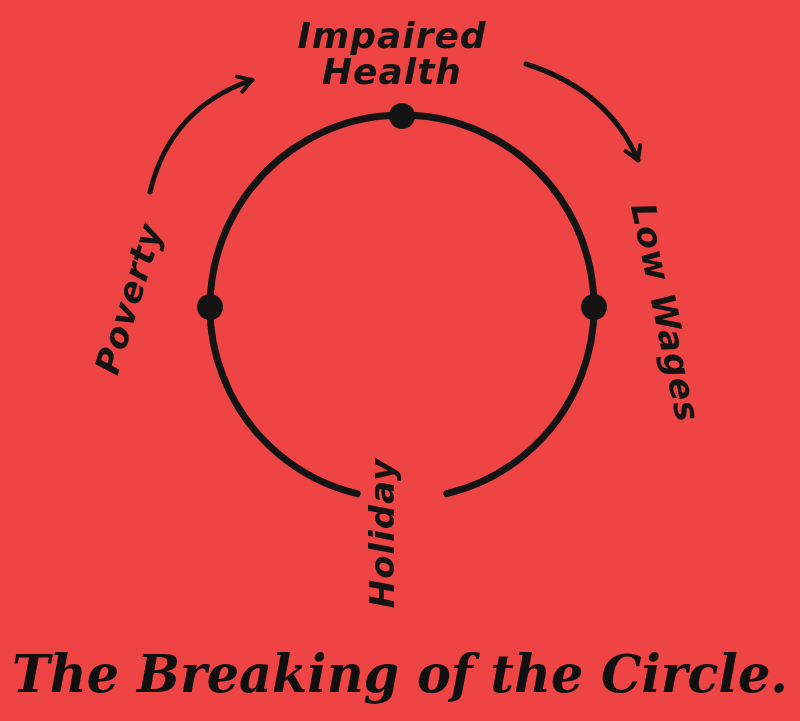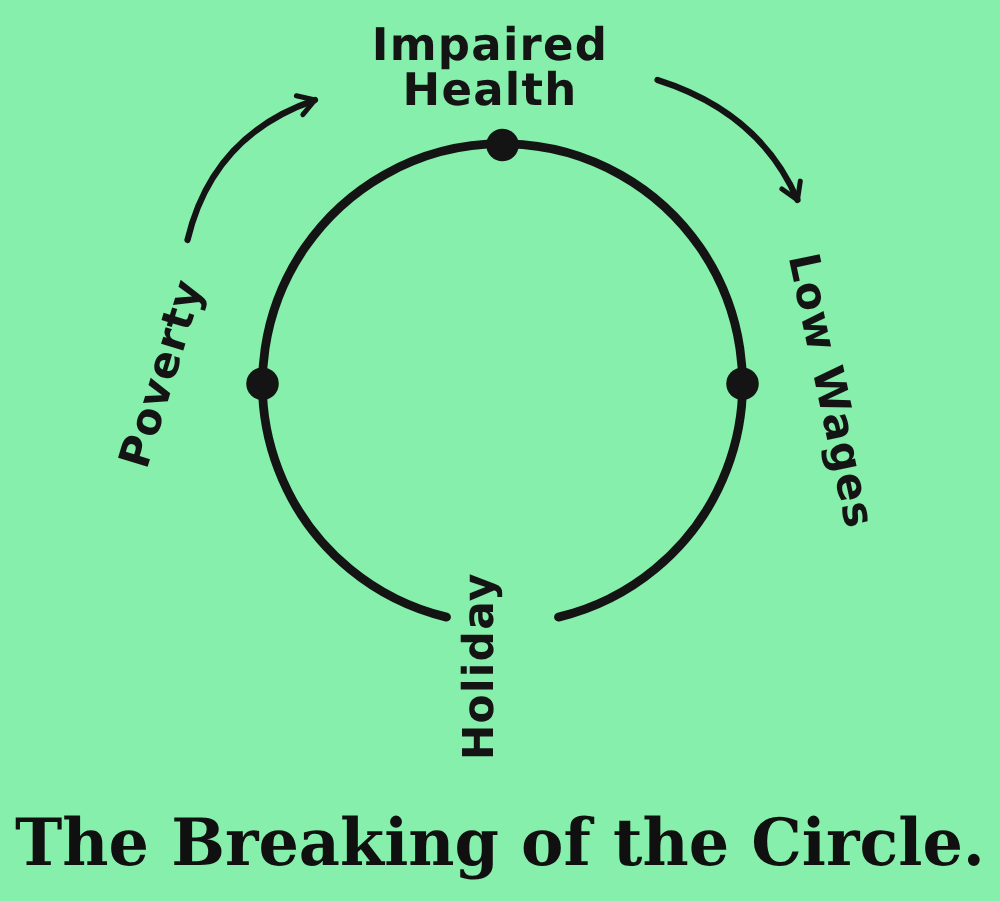--- a/index.html
+++ b/index.html
@@ -4,22 +4,23 @@
 <style>
   html, body {
     margin: 0;
     padding: 0;
     background: #ffffff;
   }
   .figure {
     position: relative;
     width: 800px;
     height: 721px;
-    background: #86efac;
+    background: #ef4444;
     overflow: hidden;
+    font-style: italic;
   }
   svg { display: block; }
   .ink-stroke {
     stroke: #141414;
     fill: none;
   }
   .ink-fill {
     fill: #141414;
   }
   .node-label {

